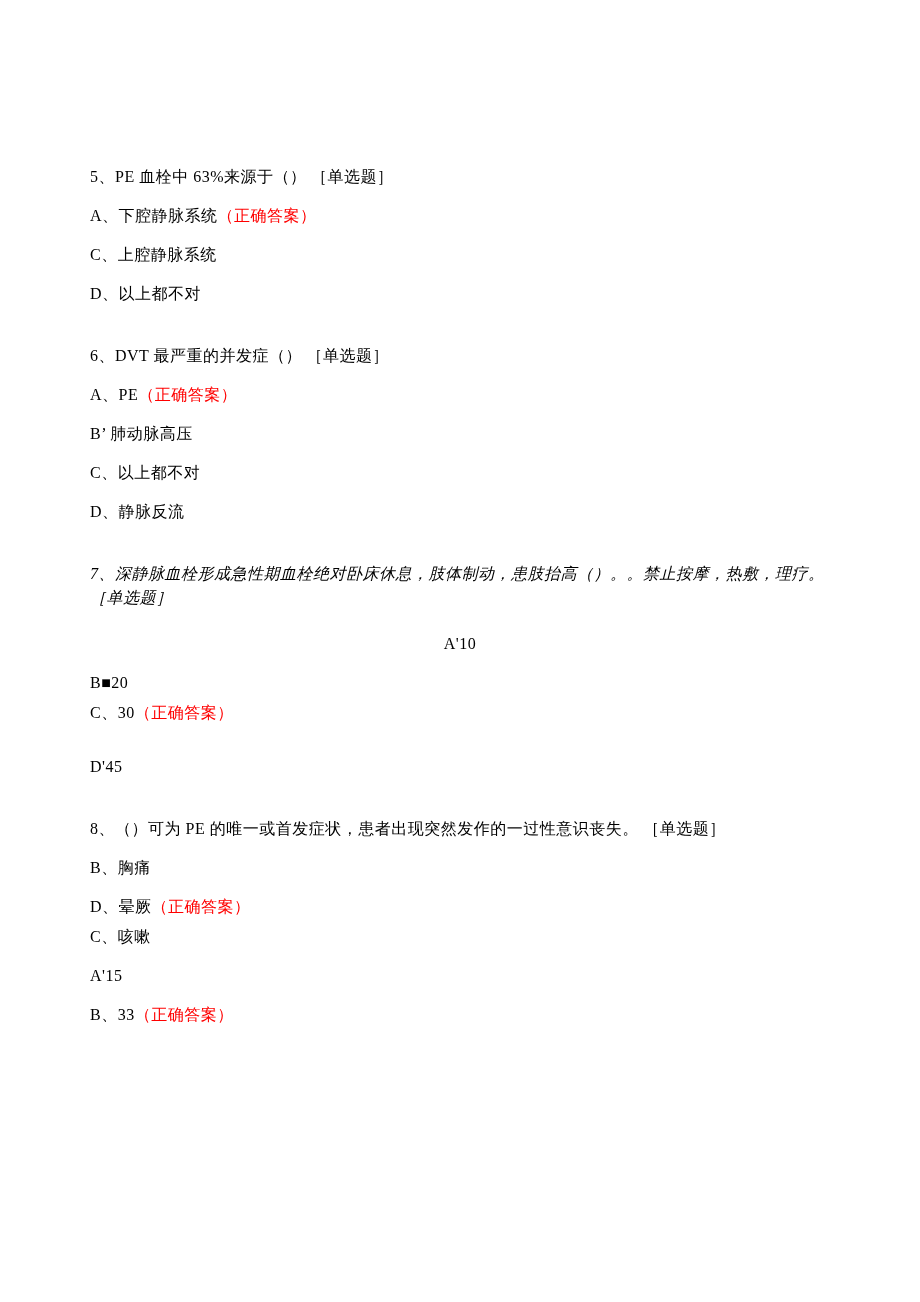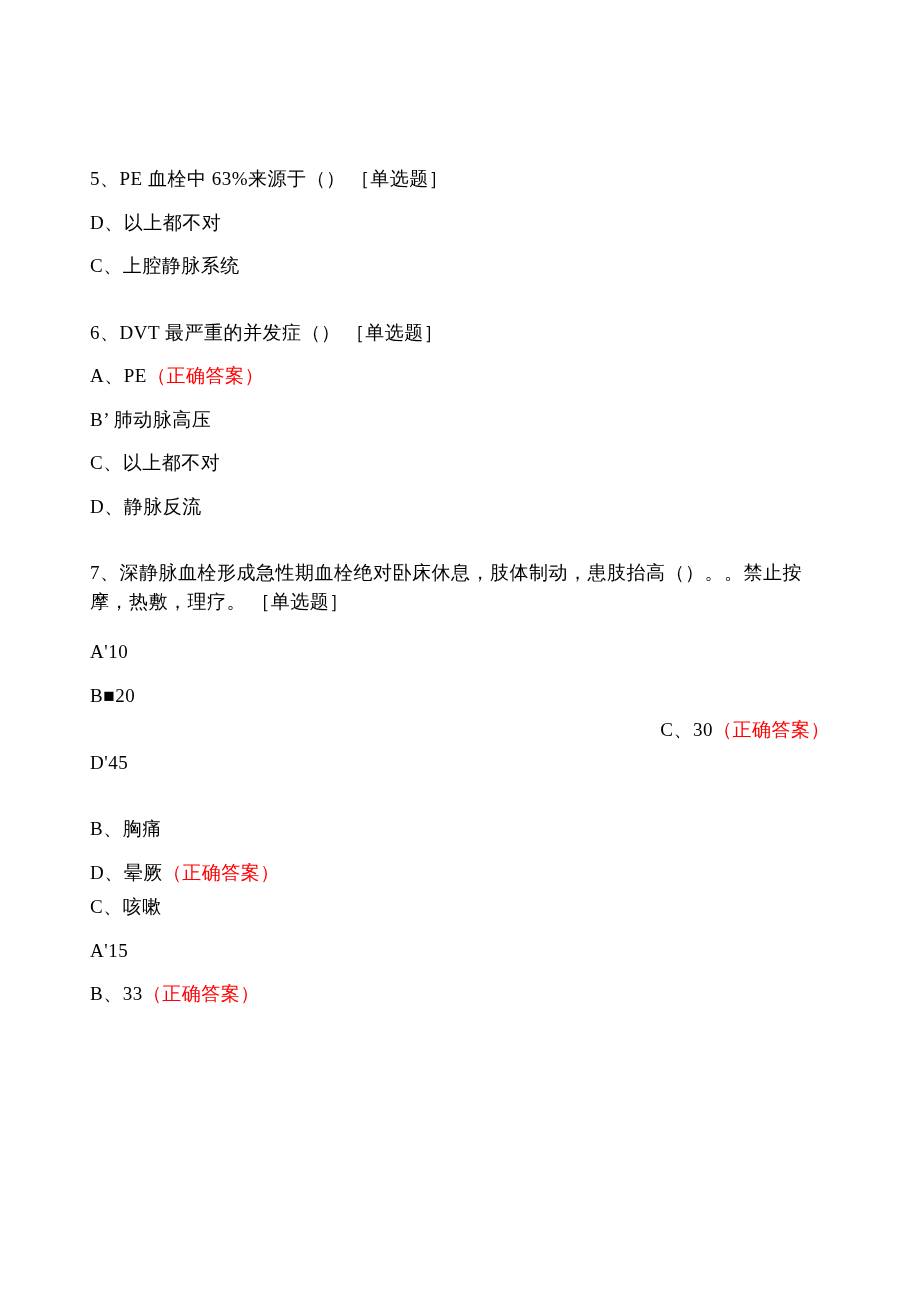--- a/index.html
+++ b/index.html
@@ -7,66 +7,70 @@
       width: 920px;
       height: 1302px;
       background: #ffffff;
       font-family: "SimSun", "宋体", serif;
       padding: 165px 90px 0 90px;
     }
     .question-block {
       margin-bottom: 38px;
     }
     .line {
-      font-size: 19px;
+      font-size: 16px;
       color: #000000;
       line-height: 1.5;
       margin-bottom: 15px;
       letter-spacing: 0.5px;
     }
     .line:last-child {
       margin-bottom: 0;
     }
     .correct {
       color: #ff0000;
     }
     .tight {
       margin-bottom: 6px;
     }
   </style>
 </head>
 <body>
 
 <div class="question-block">
   <div class="line">5、PE 血栓中 63%来源于（） ［单选题］</div>
+  <div class="line">
+    <span>A、下腔静脉系统</span><span class="correct">（正确答案）</span>
+  </div>
+  <div class="line">C、上腔静脉系统</div>
   <div class="line">D、以上都不对</div>
-  <div class="line">C、上腔静脉系统</div>
 </div>
 
 <div class="question-block">
   <div class="line">6、DVT 最严重的并发症（） ［单选题］</div>
   <div class="line">
     <span>A、PE</span><span class="correct">（正确答案）</span>
   </div>
   <div class="line">B’ 肺动脉高压</div>
   <div class="line">C、以上都不对</div>
   <div class="line">D、静脉反流</div>
 </div>
 
 <div class="question-block">
-  <div class="line" style="margin-bottom:22px;">7、深静脉血栓形成急性期血栓绝对卧床休息，肢体制动，患肢抬高（）。。禁止按摩，热敷，理疗。 ［单选题］</div>
-  <div class="line" style="">A'10</div>
+  <div class="line" style="margin-bottom:22px;font-style:italic;">7、深静脉血栓形成急性期血栓绝对卧床休息，肢体制动，患肢抬高（）。。禁止按摩，热敷，理疗。 ［单选题］</div>
+  <div class="line" style="text-align:center;">A'10</div>
   <div class="line tight">B■20</div>
-  <div class="line" style="margin-bottom:4px;text-align:right;">
+  <div class="line" style="margin-bottom:30px;">
     <span>C、30</span><span class="correct">（正确答案）</span>
   </div>
   <div class="line">D'45</div>
 </div>
 
 <div class="question-block">
+  <div class="line">8、（）可为 PE 的唯一或首发症状，患者出现突然发作的一过性意识丧失。 ［单选题］</div>
   <div class="line">B、胸痛</div>
   <div class="line tight">
     <span>D、晕厥</span><span class="correct">（正确答案）</span>
   </div>
   <div class="line">C、咳嗽</div>
   <div class="line">A'15</div>
   <div class="line">
     <span>B、33</span><span class="correct">（正确答案）</span>
   </div>
 </div>

